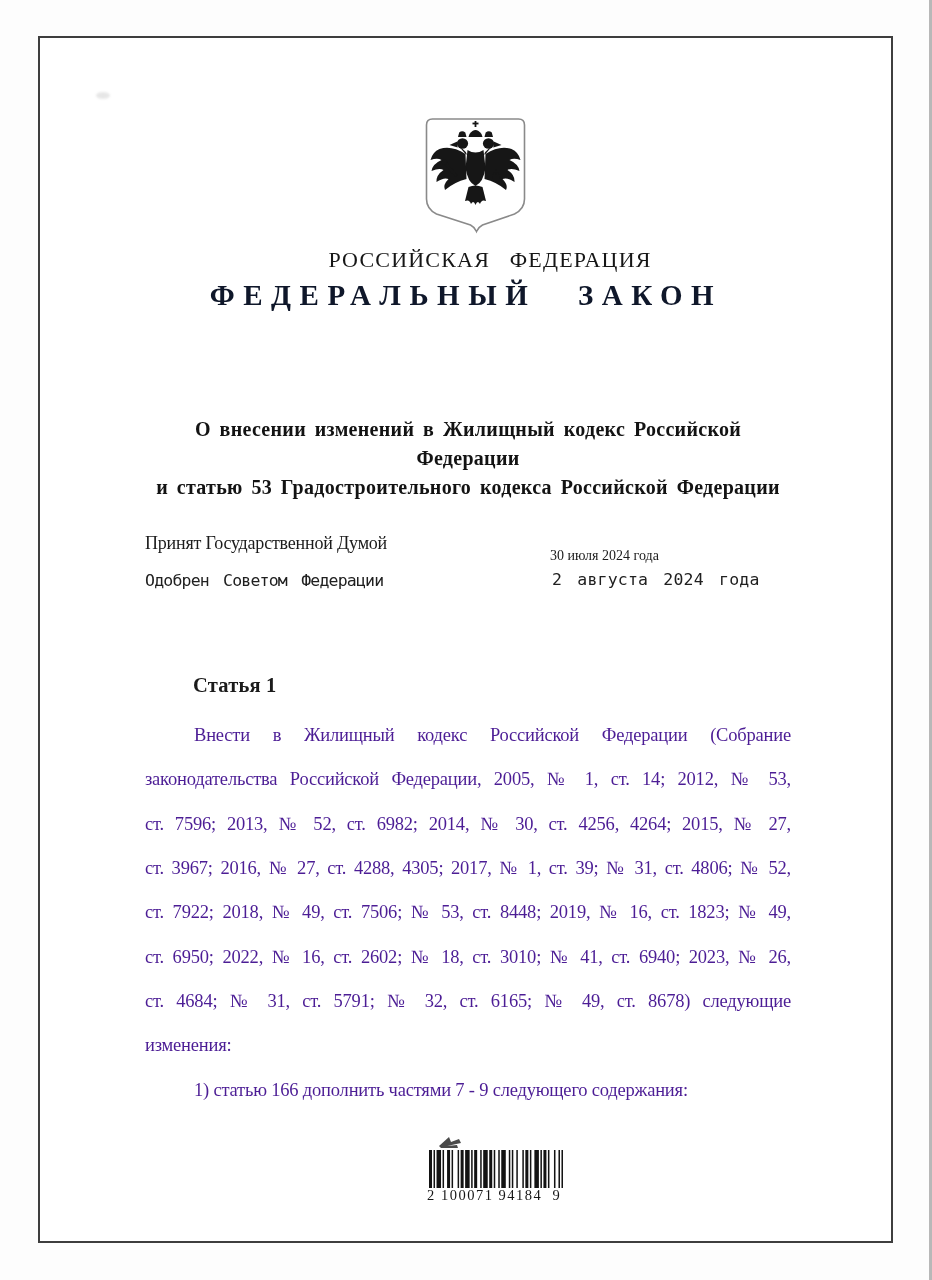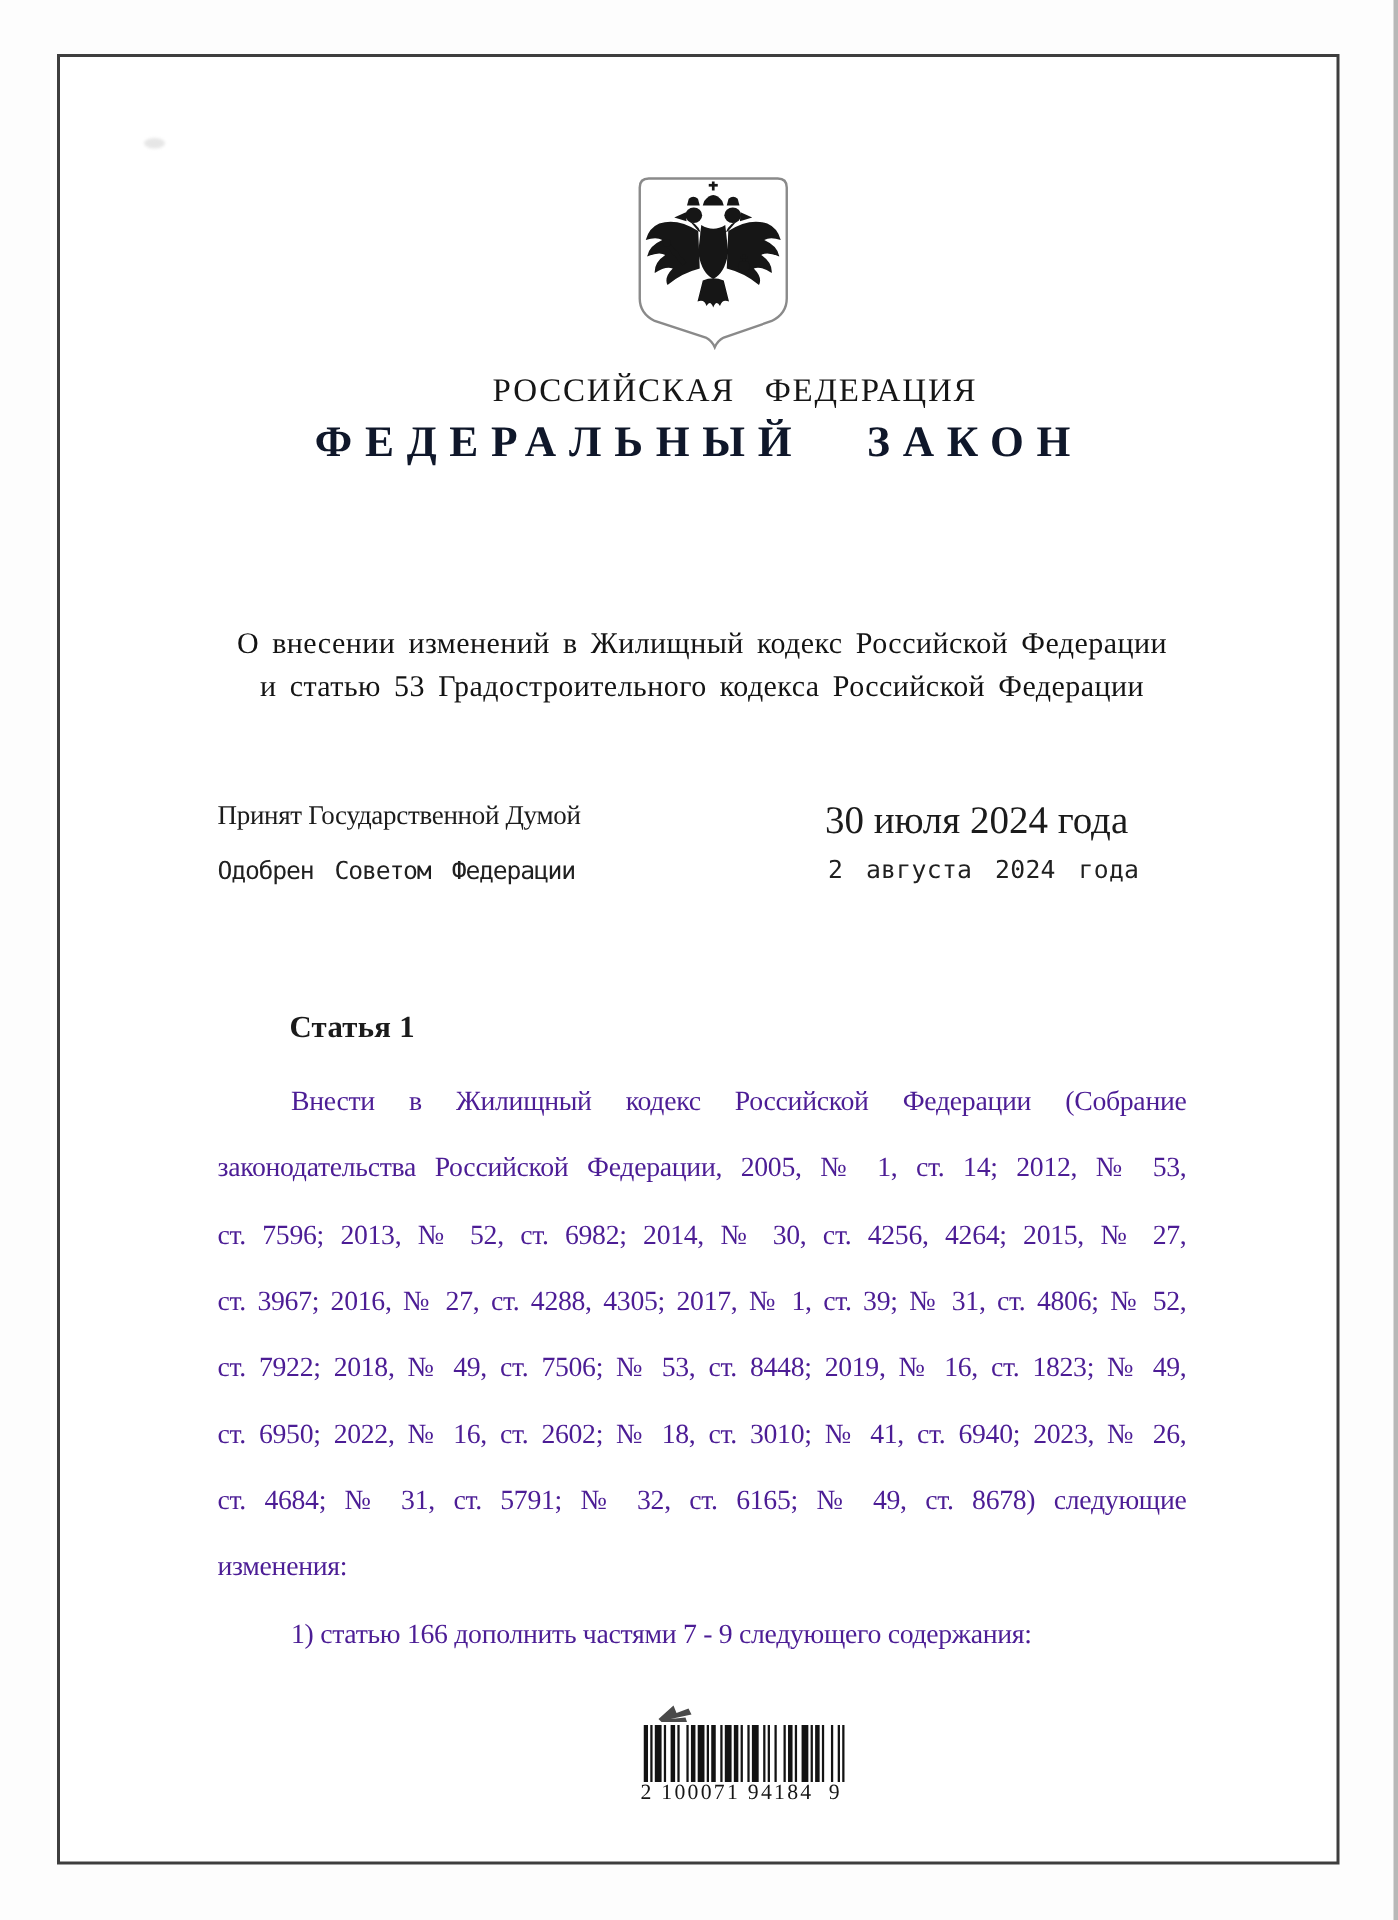--- a/index.html
+++ b/index.html
@@ -38,31 +38,31 @@
   }
   .law-type {
     position:absolute; left:39px; top:279px; width:854px;
     text-align:center;
     font-size:29px; font-weight:bold; letter-spacing:8.5px; word-spacing:26px;
     color:#0f172a;
   }
   .doc-title {
     position:absolute; left:144px; top:415px; width:648px;
     text-align:center;
-    font-size:20px; font-weight:normal; line-height:29px;
+    font-size:20px; font-weight:bold; line-height:29px;
     letter-spacing:.3px; word-spacing:3.5px;
     color:#131313;
   }
   .adopt-label {
     position:absolute; left:145px; top:533px;
     font-size:18px; letter-spacing:-.2px;
   }
   .adopt-date {
-    position:absolute; left:550px; top:532px;
-    font-size:26px;
+    position:absolute; left:550px; top:548px;
+    font-size:14px;
   }
   .approve-label, .approve-date {
     font-family:"DejaVu Sans Mono", monospace;
     font-size:16.5px; letter-spacing:-.8px; word-spacing:5px;
     color:#202020;
   }
   .approve-label { position:absolute; left:145px; top:571px; }
   .approve-date  { position:absolute; left:552px; top:570px; letter-spacing:.2px; }
   .article-heading {
     position:absolute; left:193px; top:674px;

